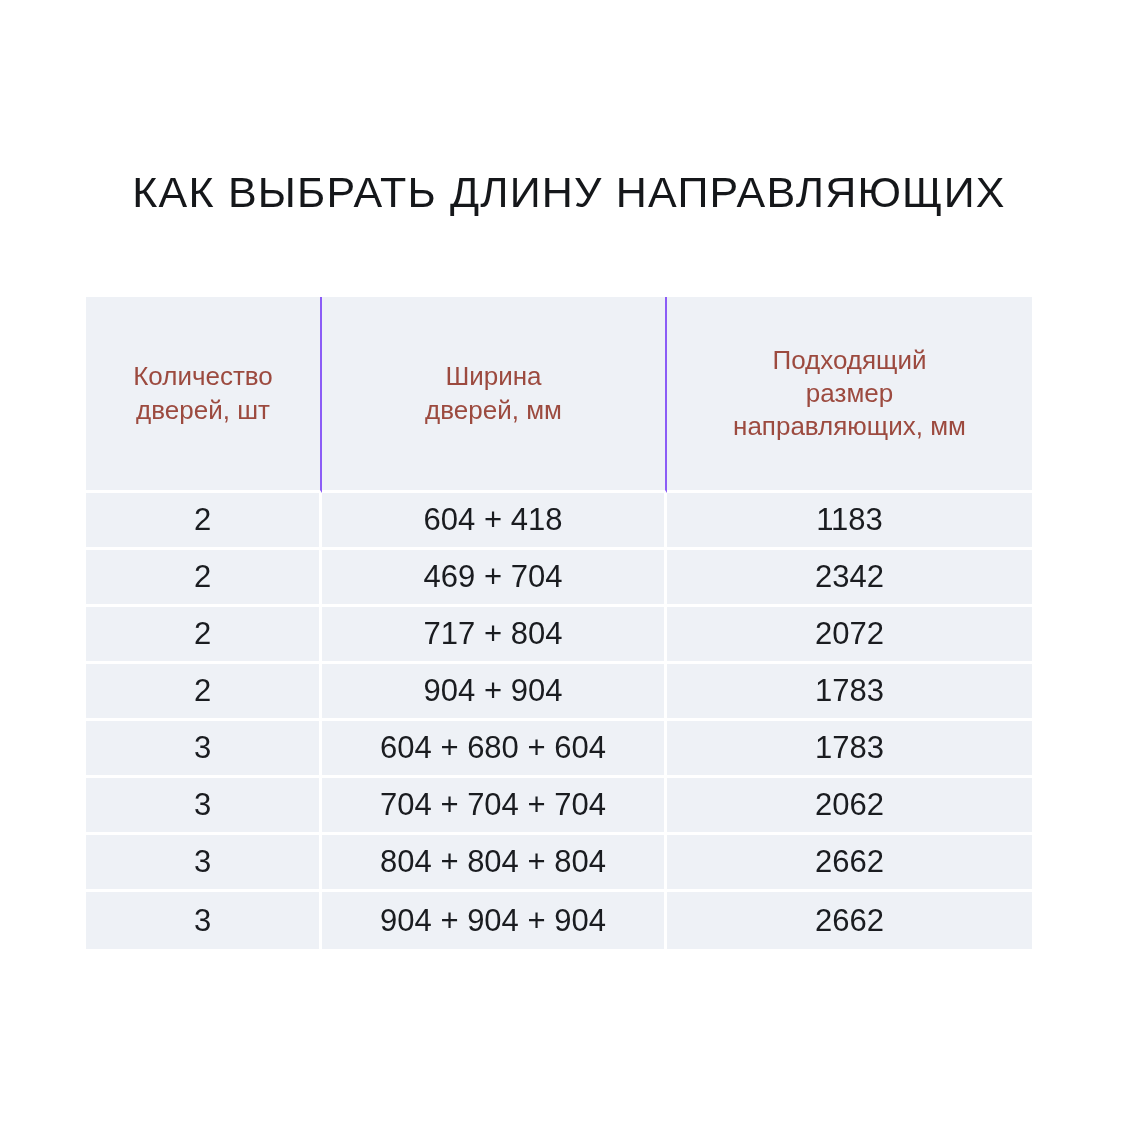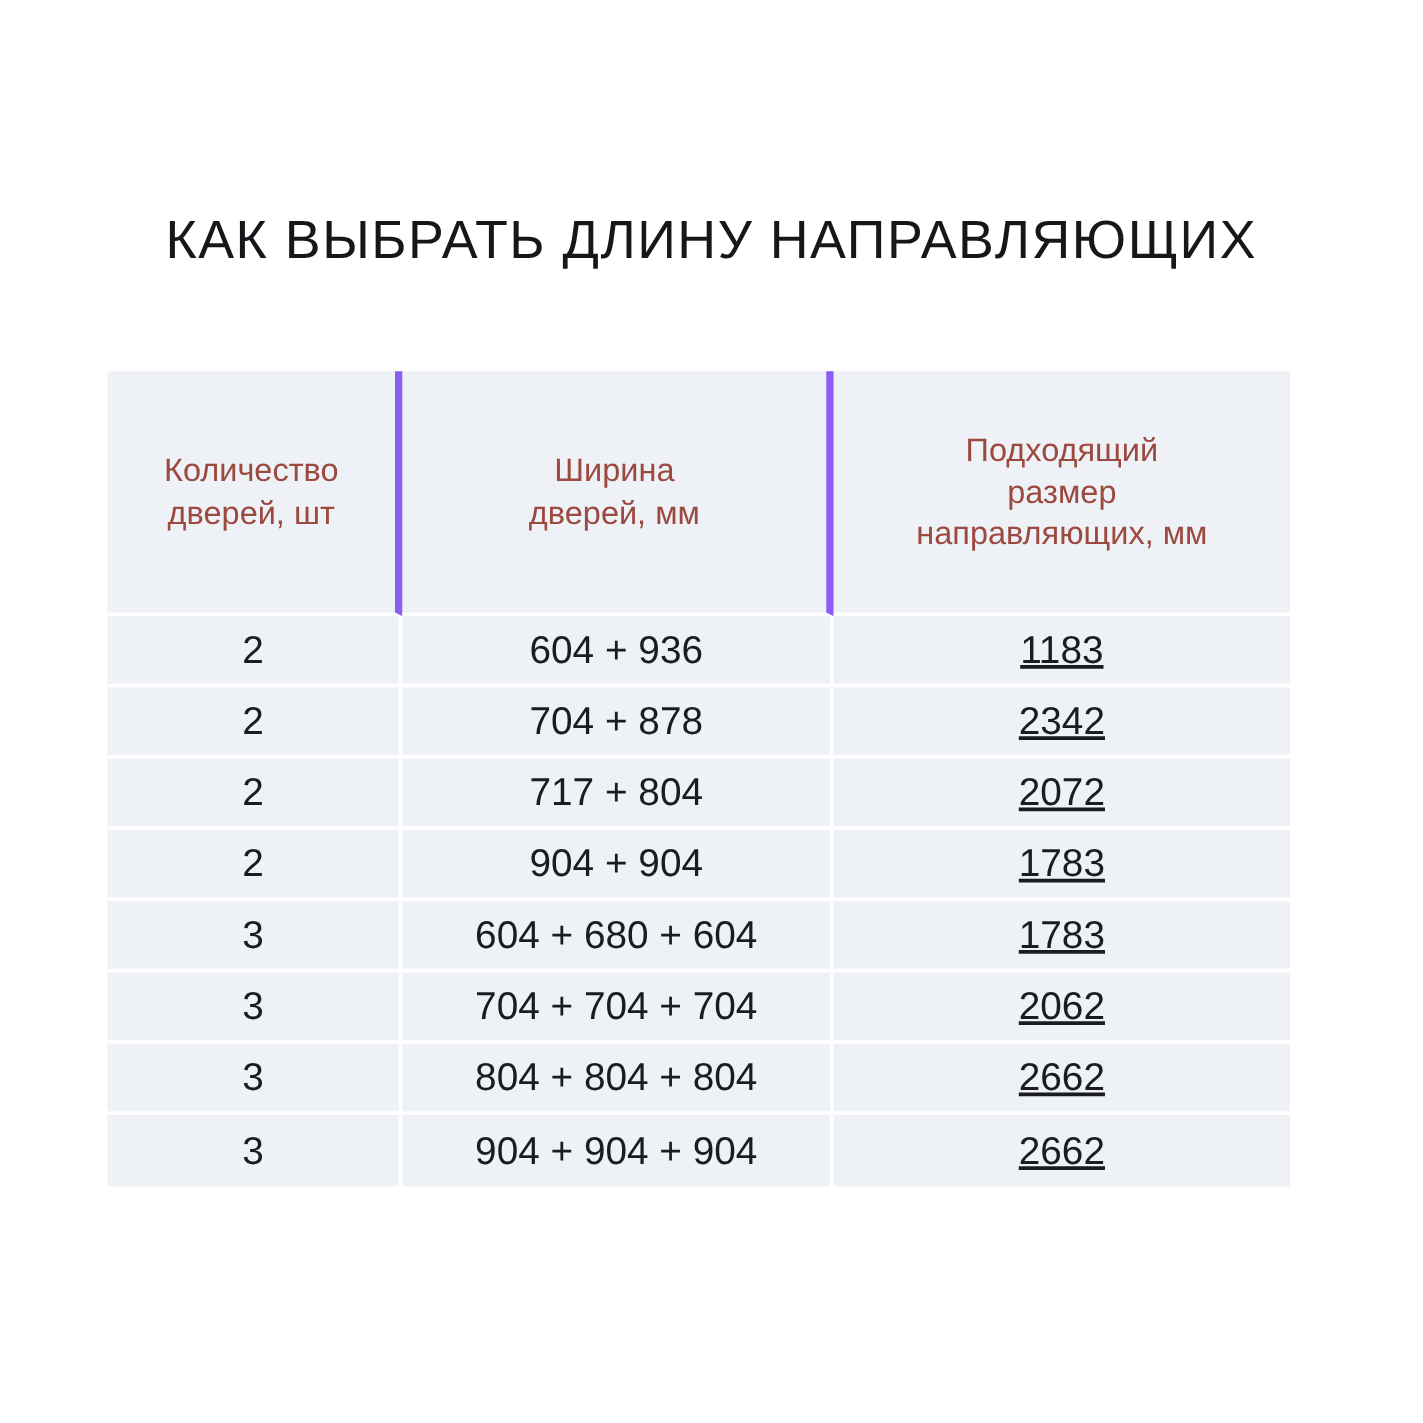--- a/index.html
+++ b/index.html
@@ -51,40 +51,40 @@
   table.size-table th {
     background: #eef1f6;
     color: #9c4a3f;
     font-weight: 400;
     font-size: 26px;
     line-height: 1.28;
     height: 196px;
     vertical-align: middle;
     text-align: center;
     padding: 6px 10px;
-    border-right: 6px solid #8b5cf6;
+    border-right: 2px solid #8b5cf6;
     border-bottom: 3px solid #ffffff;
     box-sizing: border-box;
   }
   table.size-table th:last-child { border-right: none; }
 
   table.size-table td {
     background: #eef1f6;
     color: #1a1c20;
     font-size: 31px;
     height: 57px;
     text-align: center;
     vertical-align: middle;
     padding: 0 8px;
     border-right: 3px solid #ffffff;
     border-bottom: 3px solid #ffffff;
     box-sizing: border-box;
     white-space: nowrap;
   }
-  table.size-table td:last-child { border-right: none; text-decoration: underline; }
+  table.size-table td:last-child { border-right: none; }
   table.size-table tr:last-child td { border-bottom: none; }
 
   .hdr-line { display: block; }
 </style>
 </head>
 <body>
 
 <div class="page">
 
   <div class="title">КАК ВЫБРАТЬ ДЛИНУ НАПРАВЛЯЮЩИХ</div>
@@ -109,26 +109,26 @@
           <th>
             <span class="hdr-line">Подходящий</span>
             <span class="hdr-line">размер</span>
             <span class="hdr-line">направляющих, мм</span>
           </th>
         </tr>
       </thead>
       <tbody>
         <tr>
           <td>2</td>
-          <td>604 + 936</td>
+          <td>604 + 418</td>
           <td>1183</td>
         </tr>
         <tr>
           <td>2</td>
-          <td>704 + 878</td>
+          <td>469 + 704</td>
           <td>2342</td>
         </tr>
         <tr>
           <td>2</td>
           <td>717 + 804</td>
           <td>2072</td>
         </tr>
         <tr>
           <td>2</td>
           <td>904 + 904</td>

